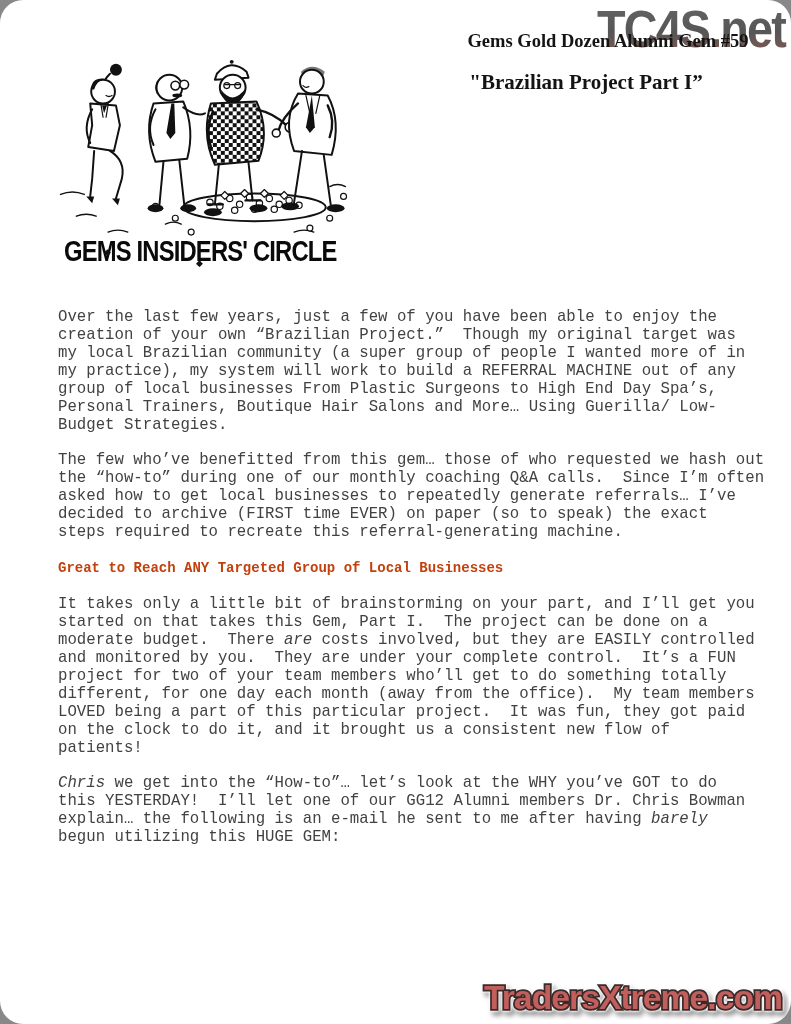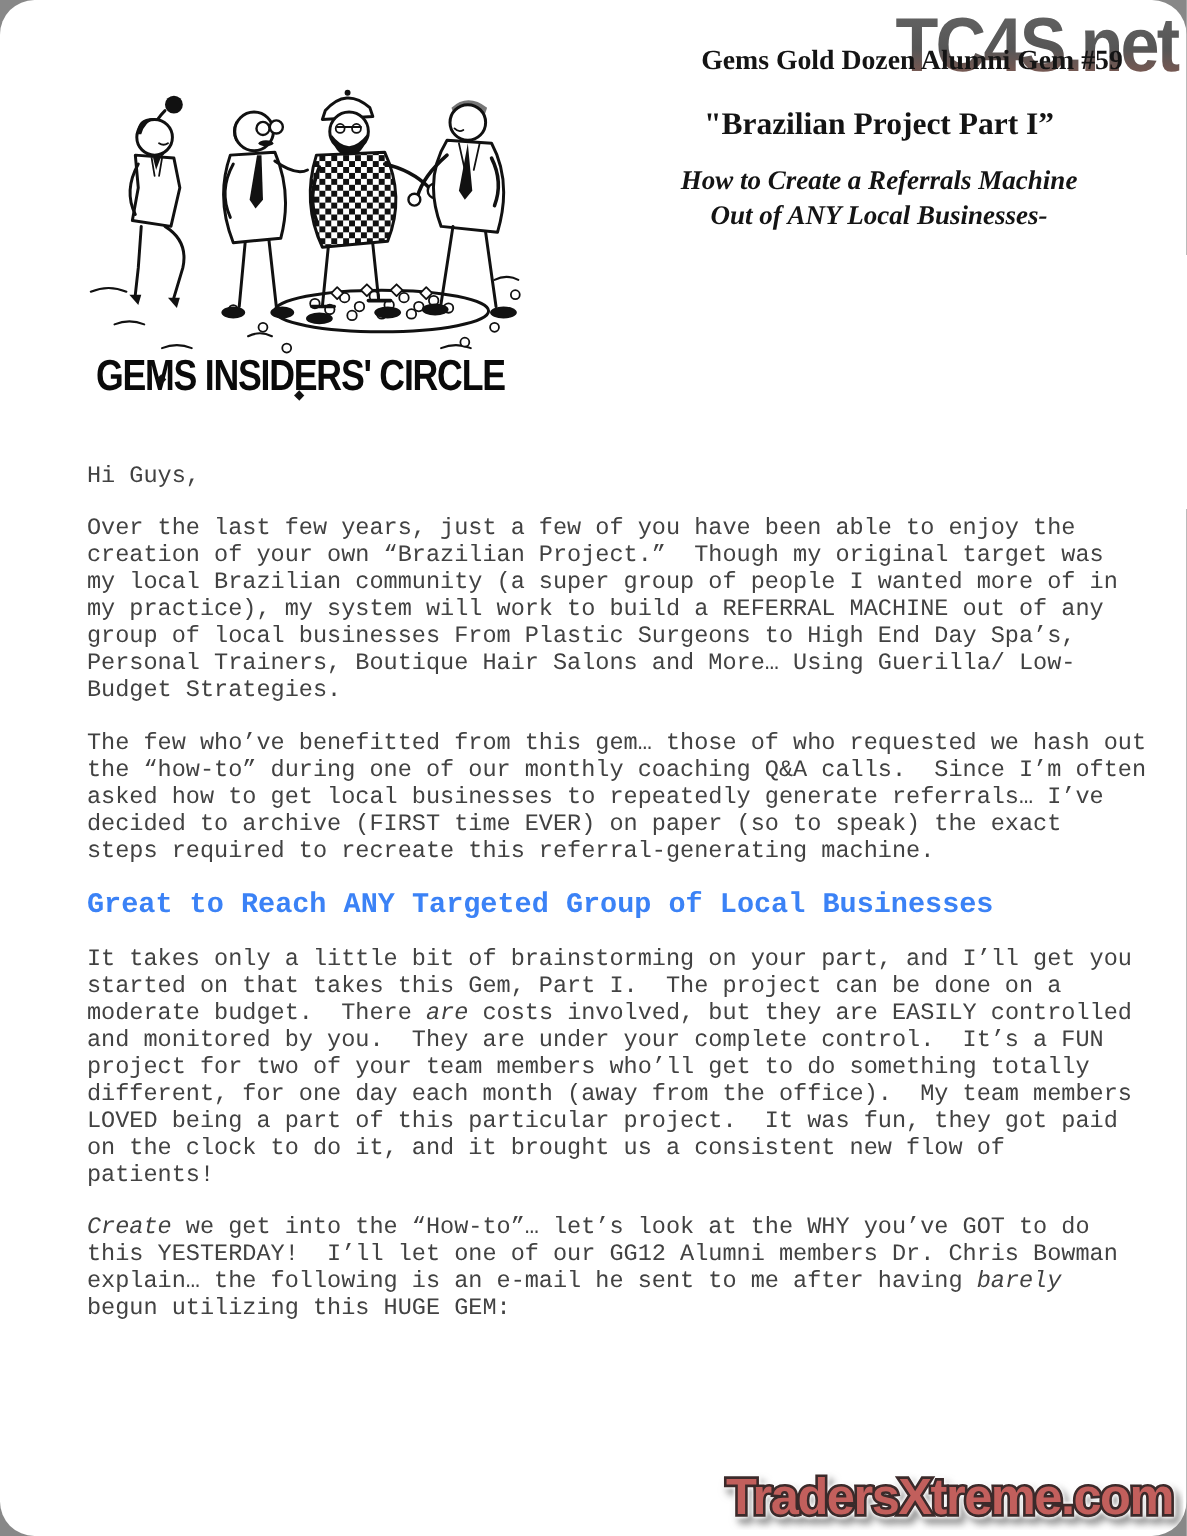--- a/index.html
+++ b/index.html
@@ -21,22 +21,22 @@
   #cartoon{position:absolute;left:46px;top:48px;width:318px;height:190px;}
   #gic-caption{position:absolute;left:64px;top:235px;width:360px;
                font-weight:bold;font-size:29px;letter-spacing:-1px;color:#0a0a0a;
                transform:scaleX(0.82);transform-origin:left top;white-space:nowrap;}
   .gem-deco{position:absolute;font-size:9px;color:#111;}
   
   #bodytext{position:absolute;left:58px;top:308px;width:722px;
             font-family:"Liberation Mono","DejaVu Sans Mono",monospace;
             font-size:15.7px;line-height:18px;color:#424242;}
   #bodytext p{margin:0 0 17px 0;white-space:pre-wrap;}
-  #bodytext h2{margin:0 0 17px 0;font-size:19px;line-height:20px;font-weight:bold;
-               color:#3b82f6;white-space:pre-wrap;font-family:inherit;}
+  #bodytext h2{margin:0 0 17px 0;font-size:14px;line-height:20px;font-weight:bold;
+               color:#c2410c;white-space:pre-wrap;font-family:inherit;}
   
   #dlsub{position:absolute;left:246px;top:484px;width:300px;height:52px;}
   #traders{position:absolute;left:477px;top:974px;width:312px;height:46px;}
   svg text{dominant-baseline:auto;}
 </style>
 </head>
 <body>
 
 <div id="page">
 
@@ -50,22 +50,20 @@
         </linearGradient>
       </defs>
       <text x="97" y="44" text-anchor="middle" font-family="Liberation Sans, sans-serif" font-weight="bold" font-size="51" letter-spacing="-2" textLength="188" lengthAdjust="spacingAndGlyphs" fill="url(#tcgrad)">TC4S.net</text>
     </svg>
   </div>
 
   <div id="series">Gems Gold Dozen Alumni Gem #59</div>
 
   <div id="headline">
     <div class="title">"Brazilian Project Part I”</div>
-    <div class="sub">How to Create a Referrals Machine
-Out of ANY Local Businesses-</div>
   </div>
 
   <div id="cartoon">
     <svg width="318" height="190" viewBox="0 0 320 192" fill="none" stroke-linecap="round" stroke-linejoin="round">
       <defs>
         <pattern id="chk" patternUnits="userSpaceOnUse" width="8" height="8">
           <rect width="8" height="8" fill="#fff"></rect>
           <rect width="4" height="4" fill="#111"></rect>
           <rect x="4" y="4" width="4" height="4" fill="#111"></rect>
         </pattern>
@@ -174,21 +172,20 @@
         <ellipse cx="292" cy="162" rx="9" ry="4" fill="#111"></ellipse>
       </g>
     </svg>
   </div>
 
   <div id="gic-caption">GEMS INSIDERS' CIRCLE</div>
   <span class="gem-deco" style="left:104px;top:247px;">◆</span>
   <span class="gem-deco" style="left:196px;top:258px;">◆</span>
 
   <div id="bodytext">
-    <p>Hi Guys,</p>
     <p>Over the last few years, just a few of you have been able to enjoy the
 creation of your own “Brazilian Project.”  Though my original target was
 my local Brazilian community (a super group of people I wanted more of in
 my practice), my system will work to build a REFERRAL MACHINE out of any
 group of local businesses From Plastic Surgeons to High End Day Spa’s,
 Personal Trainers, Boutique Hair Salons and More… Using Guerilla/ Low-
 Budget Strategies.</p>
     <p>The few who’ve benefitted from this gem… those of who requested we hash out
 the “how-to” during one of our monthly coaching Q&amp;A calls.  Since I’m often
 asked how to get local businesses to repeatedly generate referrals… I’ve
@@ -197,21 +194,21 @@
     <h2>Great to Reach ANY Targeted Group of Local Businesses</h2>
     <p><span>It takes only a little bit of brainstorming on your part, and I’ll get you
 started on that takes this Gem, Part I.  The project can be done on a
 moderate budget.  There </span><em>are</em><span> costs involved, but they are EASILY controlled
 and monitored by you.  They are under your complete control.  It’s a FUN
 project for two of your team members who’ll get to do something totally
 different, for one day each month (away from the office).  My team members
 LOVED being a part of this particular project.  It was fun, they got paid
 on the clock to do it, and it brought us a consistent new flow of
 patients!</span></p>
-    <p><em>Create</em><span> we get into the “How-to”… let’s look at the WHY you’ve GOT to do
+    <p><em>Chris</em><span> we get into the “How-to”… let’s look at the WHY you’ve GOT to do
 this YESTERDAY!  I’ll let one of our GG12 Alumni members Dr. Chris Bowman
 explain… the following is an e-mail he sent to me after having </span><em>barely</em><span>
 begun utilizing this HUGE GEM:</span></p>
   </div>
 
 
   <div id="traders">
     <svg width="312" height="46" viewBox="0 0 312 46">
       <g style="filter:drop-shadow(3px 4px 2px rgba(130,130,130,0.8));">
         <g style="filter:drop-shadow(0 0 1.5px #ffffff) drop-shadow(0 0 1px #ffffff);">

